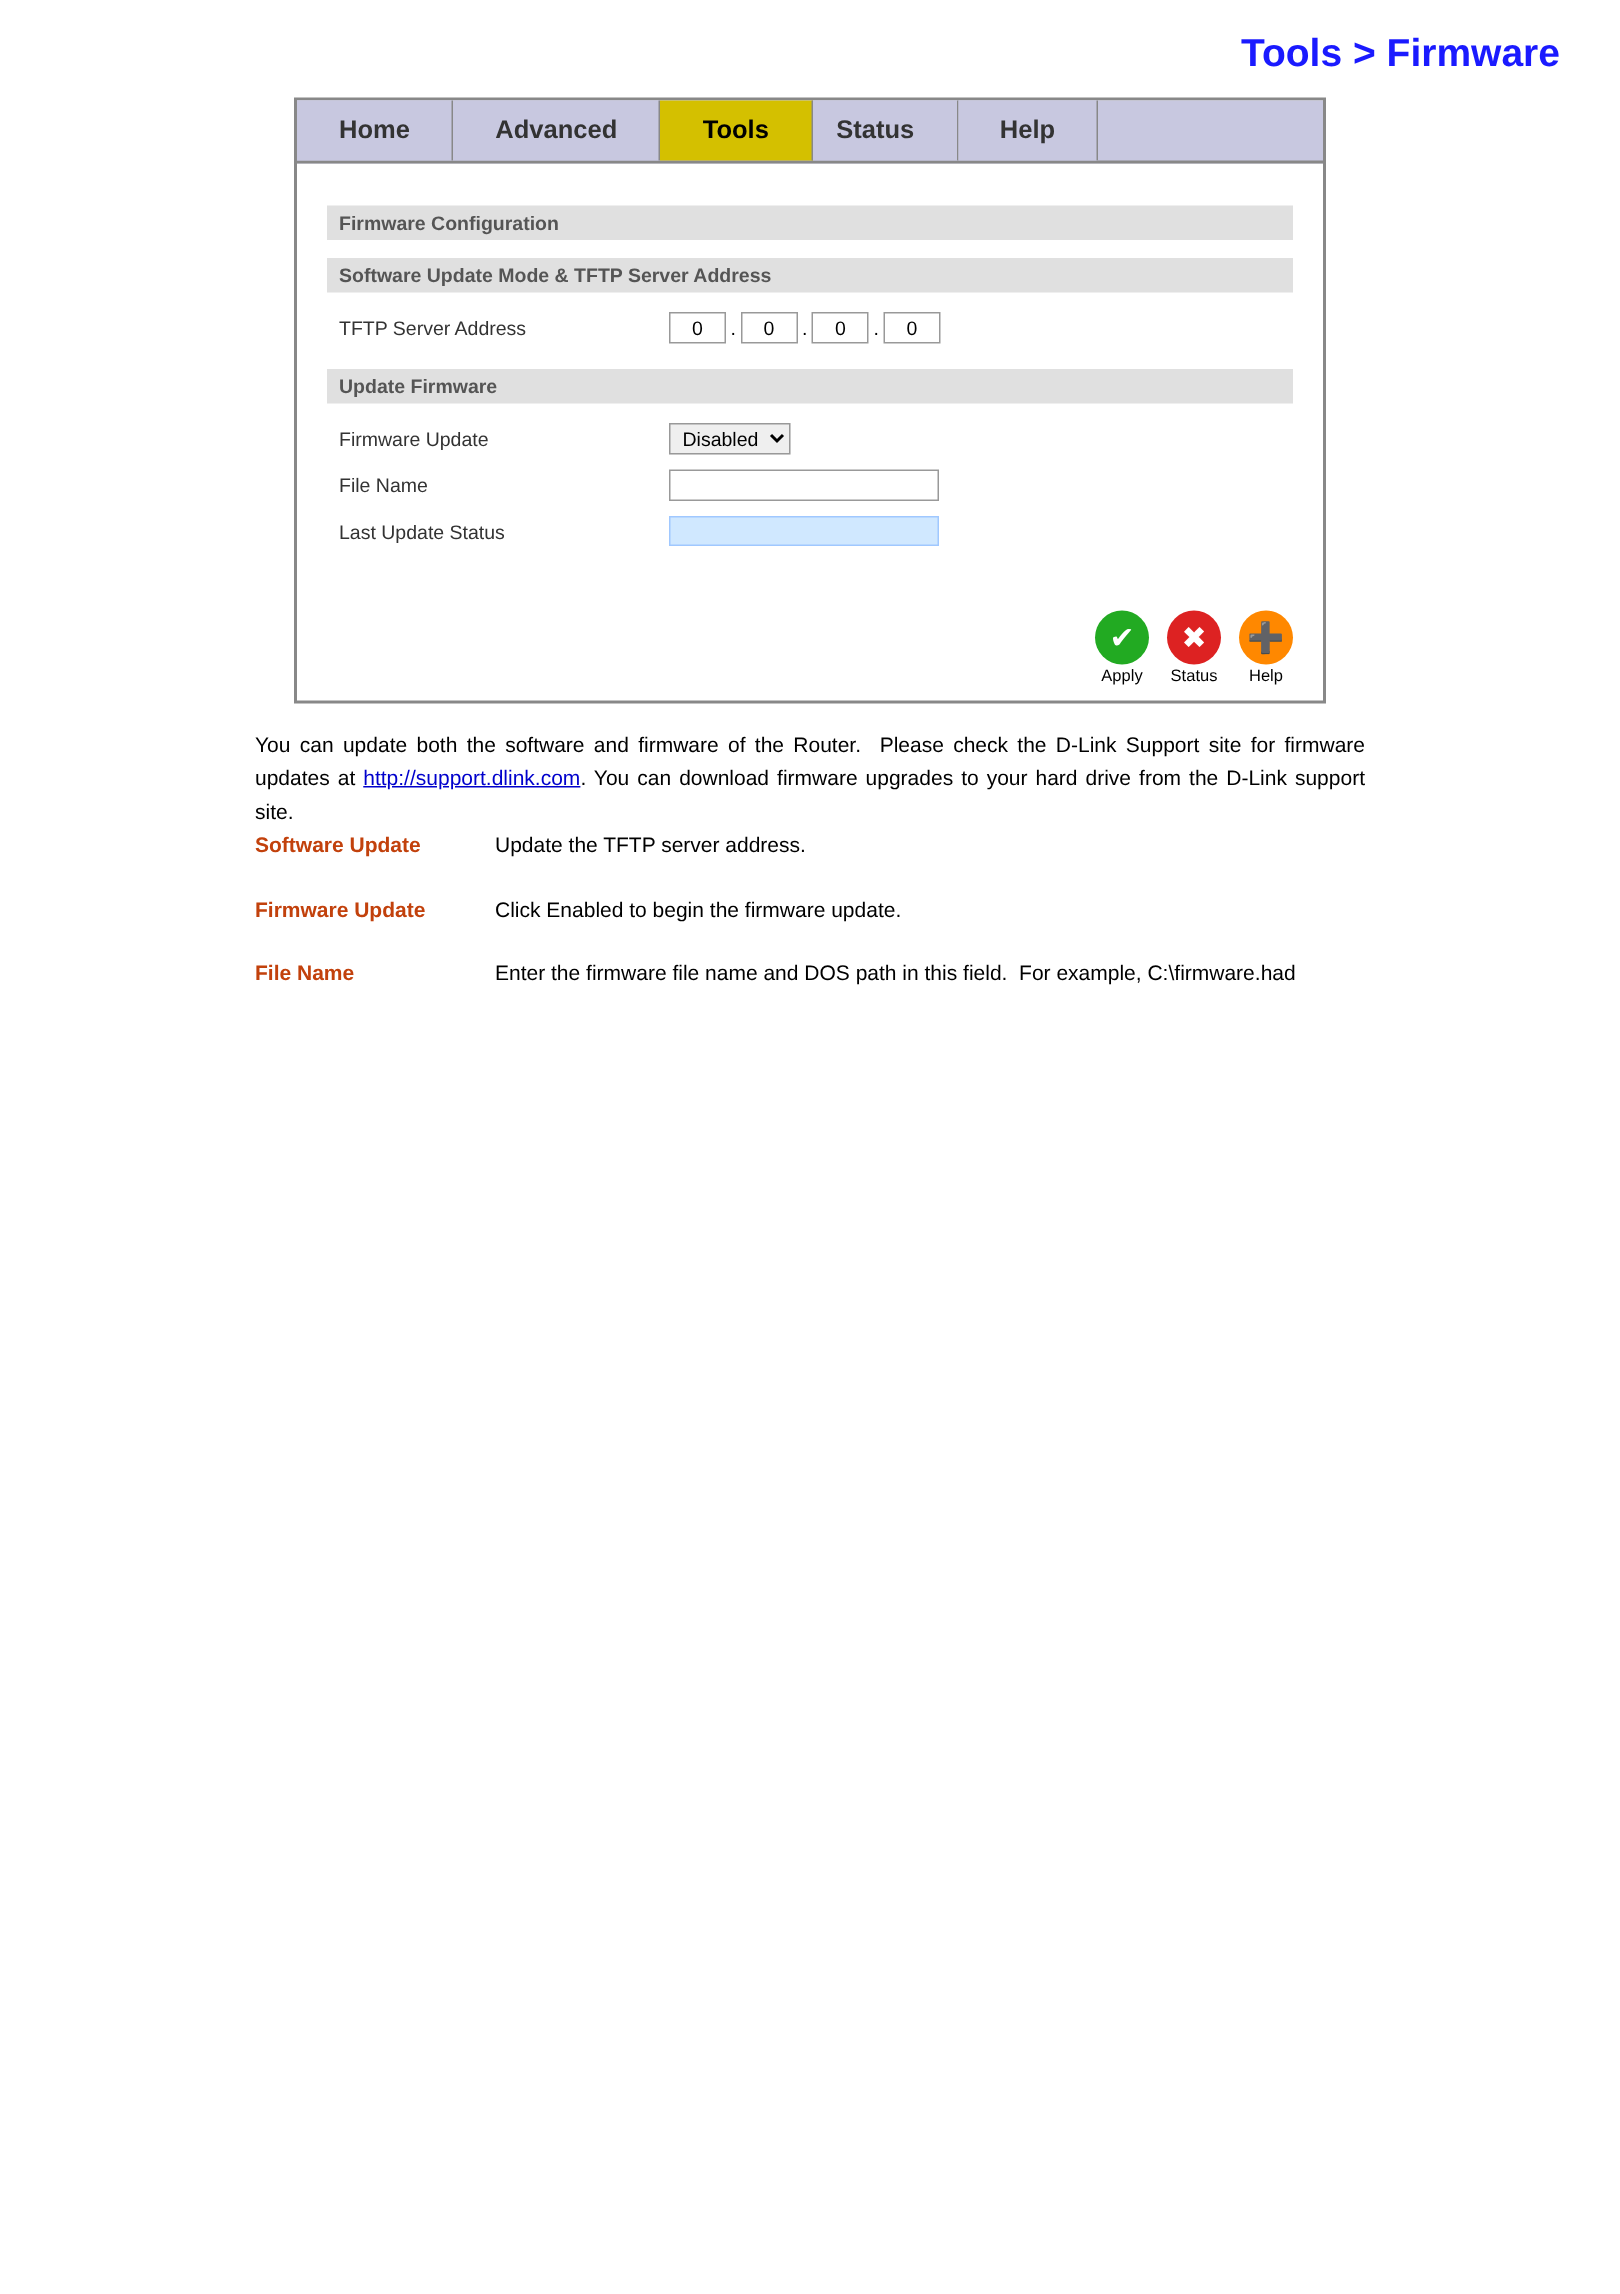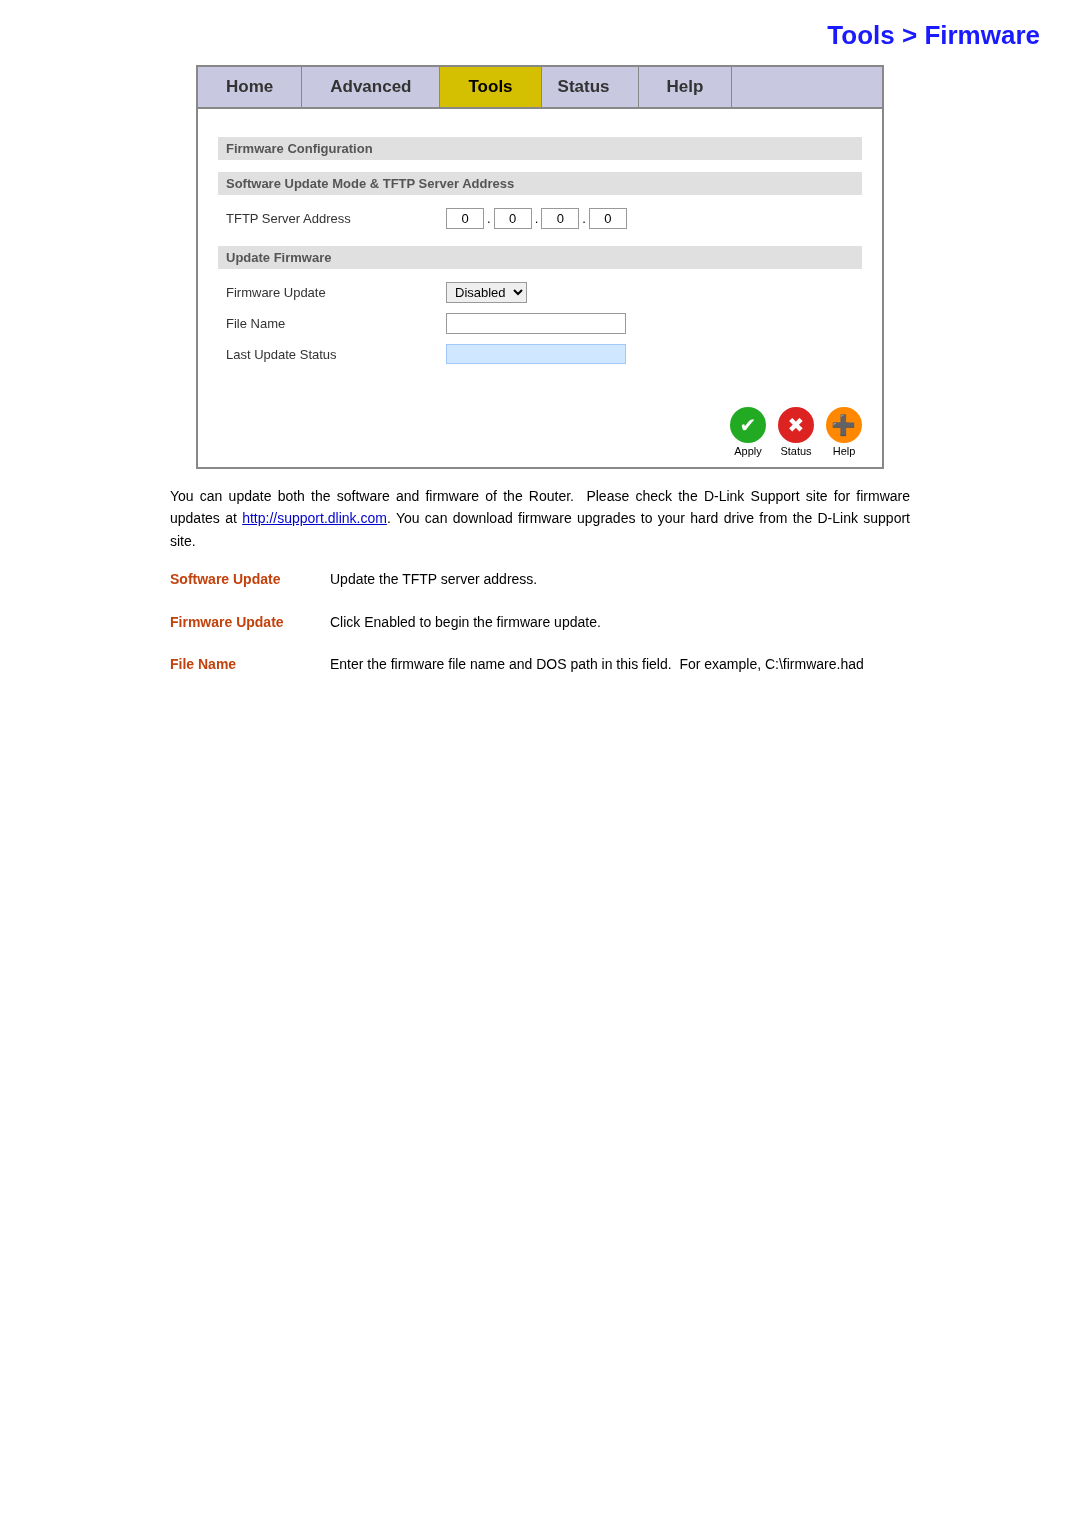--- a/index.html
+++ b/index.html
@@ -166,21 +166,21 @@
 
     
     .help-text-area {
       width: 740px;
       margin: 16px auto 0;
       font-size: 14px;
       line-height: 1.6;
     }
 
     .help-text-area p {
-      margin-bottom: 16px;
+      margin-bottom: 0;
       text-align: justify;
     }
 
     .help-link {
       color: #0000cc;
       text-decoration: underline;
     }
 
     .help-items {
       display: table;

